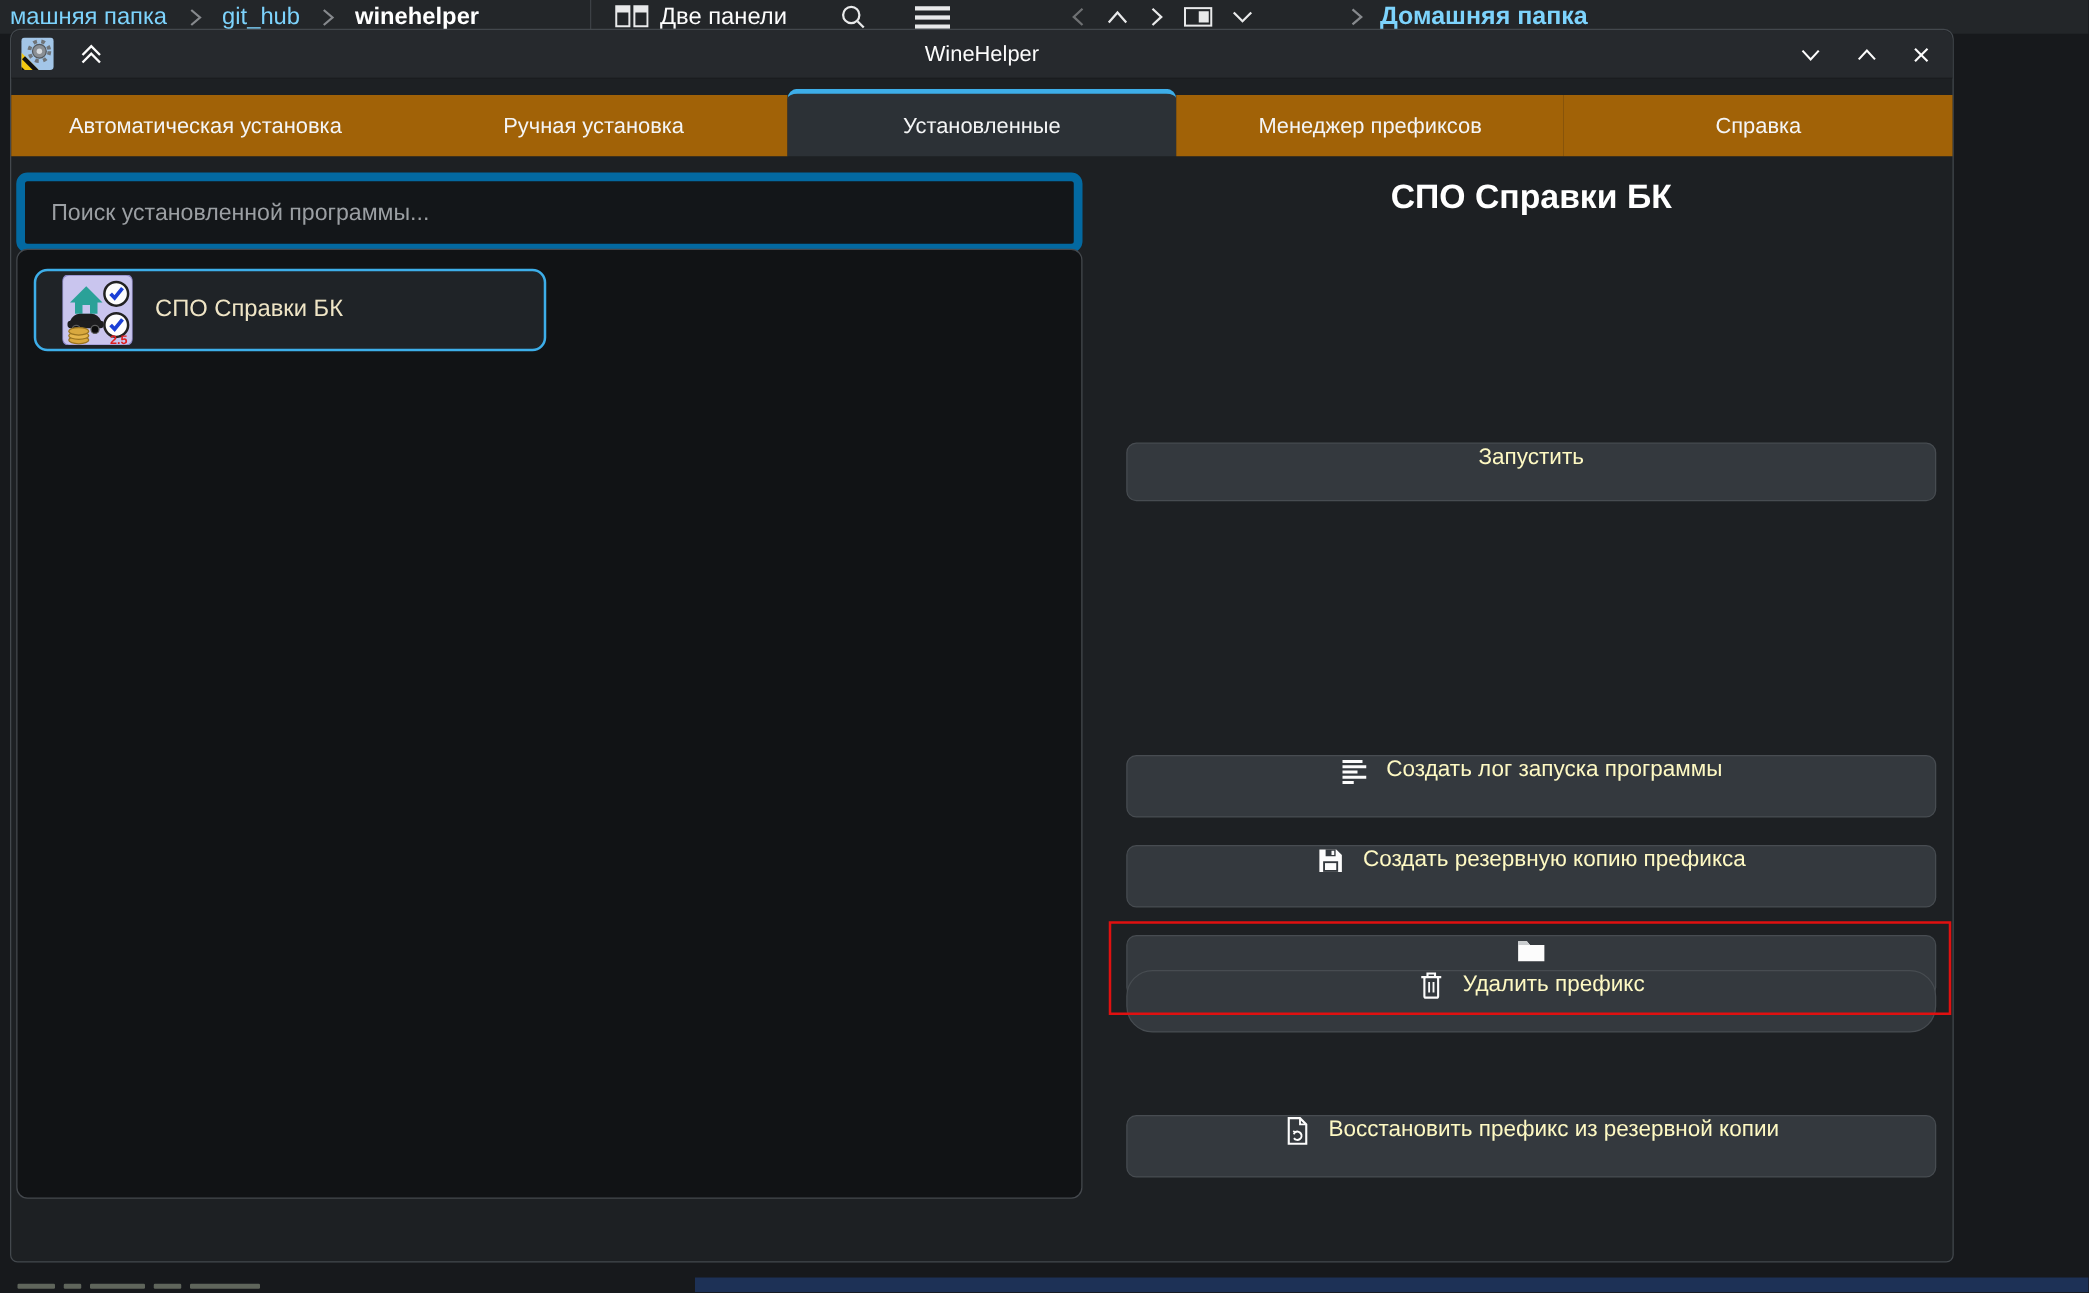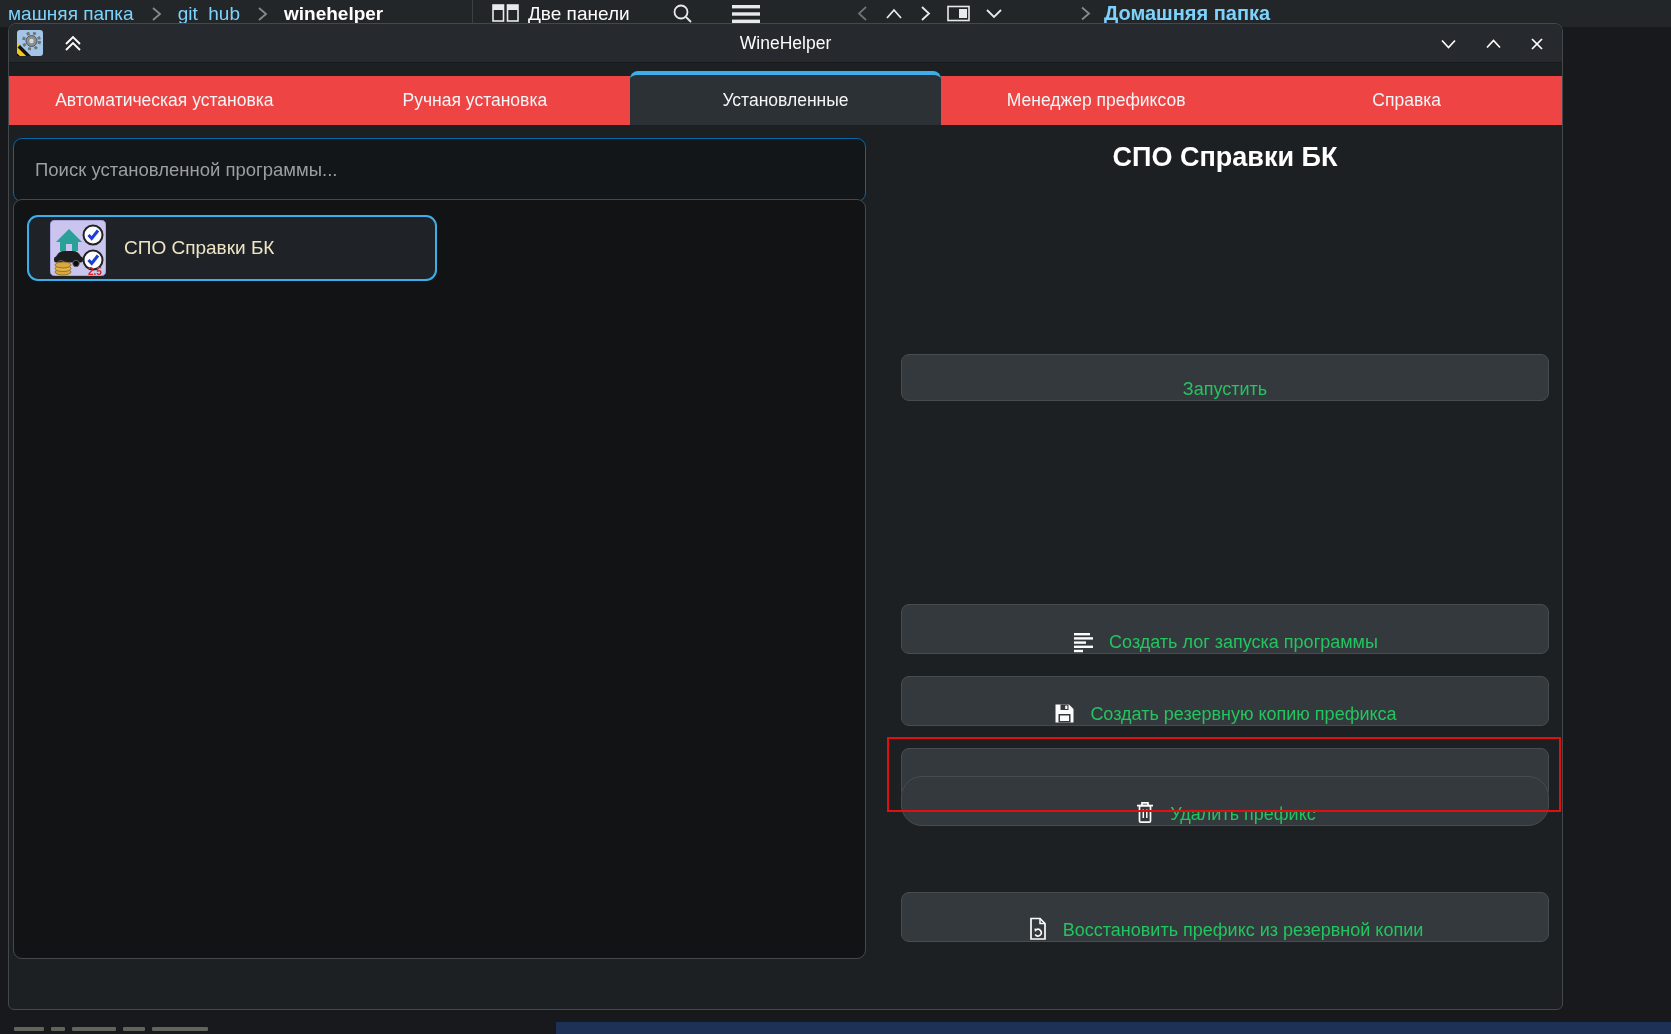--- a/index.html
+++ b/index.html
@@ -34,43 +34,43 @@
   .titlebar { position:absolute; left:0; top:0; width:100%; height:39px;
     background:#26292d; border-radius:8px 8px 0 0; border-bottom:1px solid #17191b; }
   .app-icon { position:absolute; left:8px; top:6px; width:26px; height:26px; }
   .keep-above { position:absolute; left:54px; top:11px; }
   .win-title { position:absolute; left:0; right:0; top:0; height:39px; line-height:38px;
     text-align:center; font-size:17.5px; color:#fcfcfc; }
   .win-controls { position:absolute; right:18px; top:0; height:39px; display:flex; gap:28px; align-items:center; }
   .win-controls span { display:flex; align-items:center; }
   
   .tabbar { position:absolute; left:0; top:40px; width:100%; height:61px; display:flex; align-items:flex-end; }
-  .tab { flex:1 1 0; height:49px; background:#ef4444; display:flex; align-items:center; justify-content:center;
+  .tab { flex:1 1 0; height:49px; background:#a16207; display:flex; align-items:center; justify-content:center;
     font-size:17.5px; color:#f4f5f6; }
   .tab.active { height:54px; background:#2c3136; border-top:4px solid #3daee9; border-radius:8px 8px 0 0; }
   
   .search-box { position:absolute; left:4px; top:114px; width:853px; height:64px;
-    background:#131619; border:1px solid #0369a1; border-radius:9px; }
+    background:#131619; border:7px solid #0369a1; border-radius:9px; }
   .search-box input { width:100%; height:100%; background:transparent; border:none; outline:none;
     padding:0 21px; font-size:18.5px; color:#fcfcfc; font-family:inherit; }
   .search-box input::placeholder { color:#9b9fa3; opacity:1; }
   .list-panel { position:absolute; left:4px; top:175px; width:853px; height:760px;
     background:#111315; border:1px solid #45494e; border-radius:9px; }
   .program-item { position:absolute; left:13px; top:15px; width:410px; height:66px;
     background:#1f2327; border:2px solid #3daee9; border-radius:11px;
     display:flex; align-items:center; }
   .program-icon { width:56px; height:56px; margin-left:21px; flex:0 0 auto; }
   .program-label { margin-left:18px; font-size:19px; color:#efe5c6; }
   
   .detail-title { position:absolute; left:892px; top:118px; width:648px; text-align:center;
     font-size:27px; font-weight:bold; color:#ffffff; }
   .btn { position:absolute; left:892px; width:648px; height:50px;
     background:#34393e; border:1px solid #474c51; border-radius:8px;
-    display:flex; align-items:flex-end; justify-content:center; gap:14px;
-    font-size:18px; color:#22c55e; cursor:default; }
+    display:flex; align-items:flex-start; justify-content:center; gap:14px;
+    font-size:18px; color:#fef9c3; cursor:default; }
   .btn.run { top:330px; height:47px; }
   .btn.a1 { top:580px; } .btn.a2 { top:652px; } .btn.a3 { top:724px; }
   .btn.a4 { top:752px;border-radius:21px; } .btn.a5 { top:868px; }
   .red-rect { position:absolute; left:878px; top:713px; width:674px; height:75px;
     border:2px solid #e01010; pointer-events:none; }
   svg { display:block; }
 </style>
 </head>
 <body>
 

